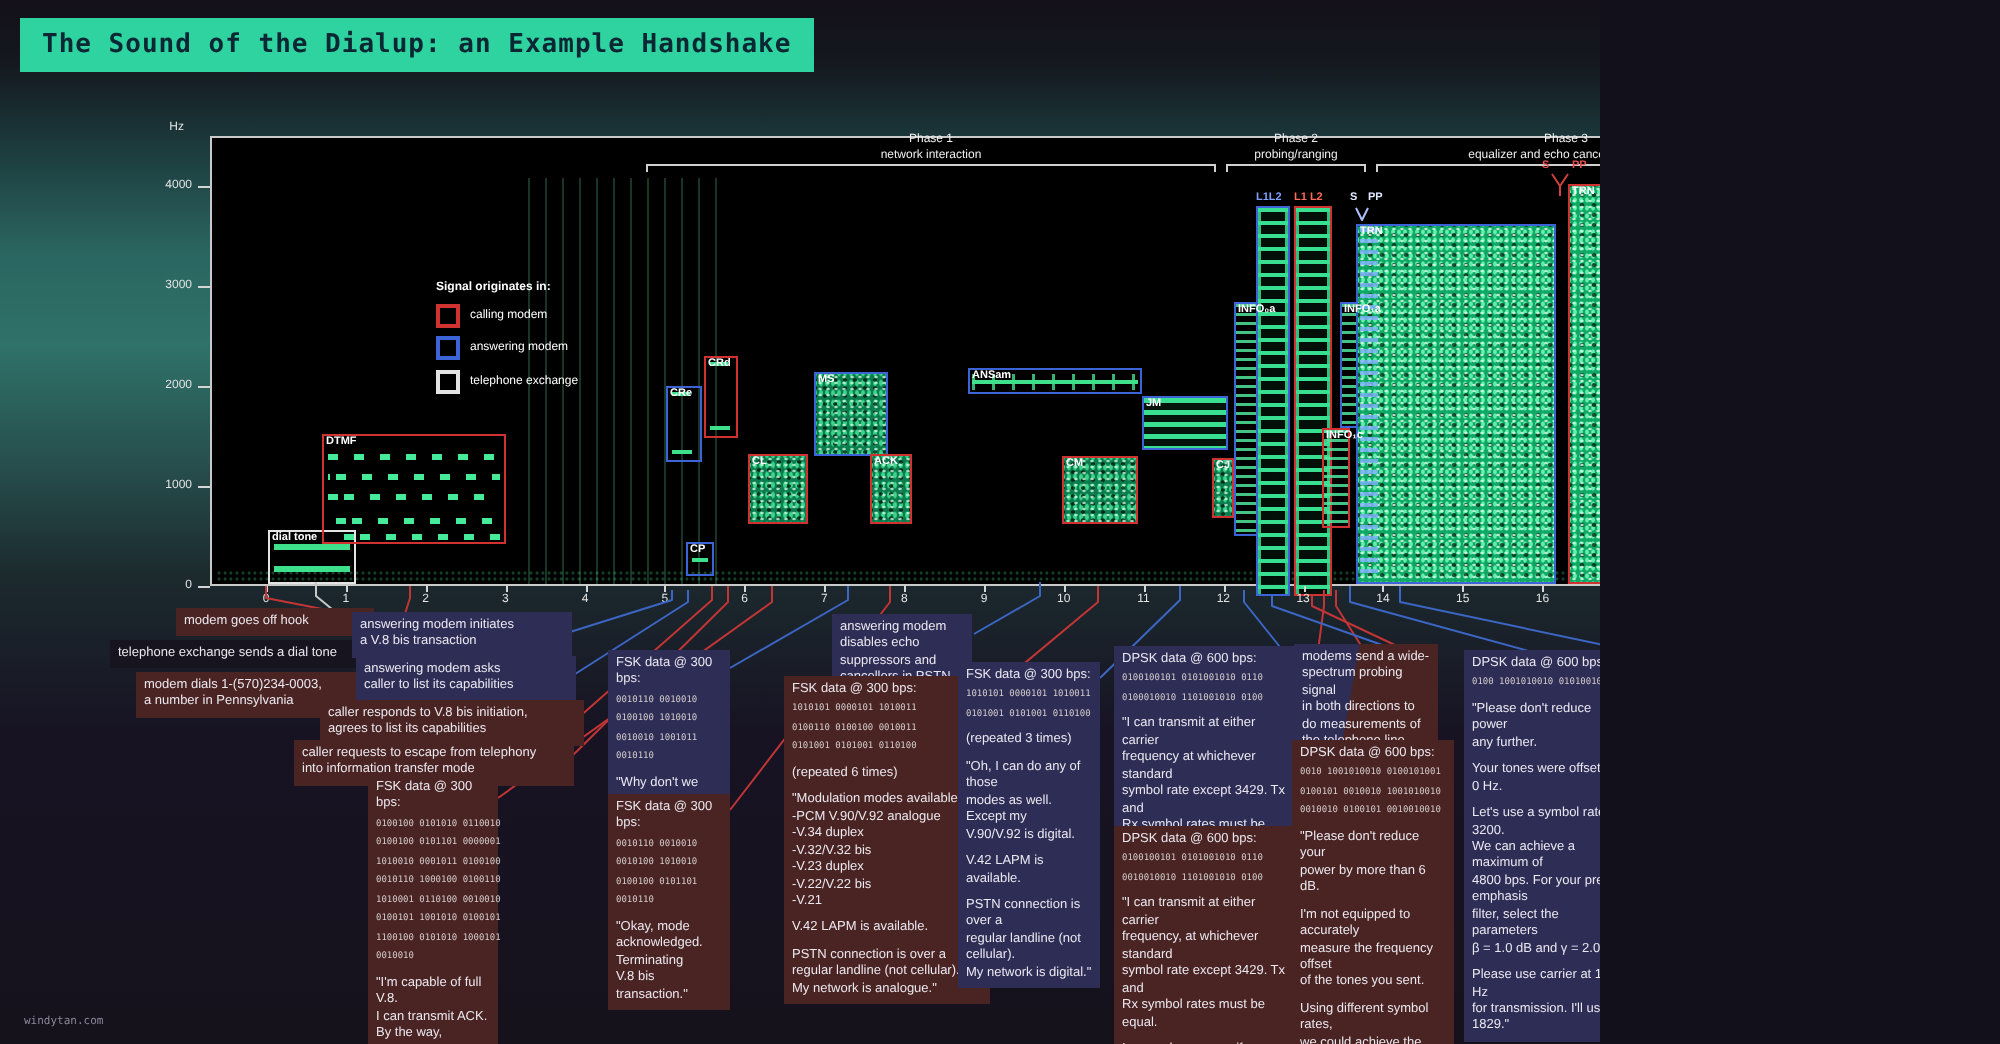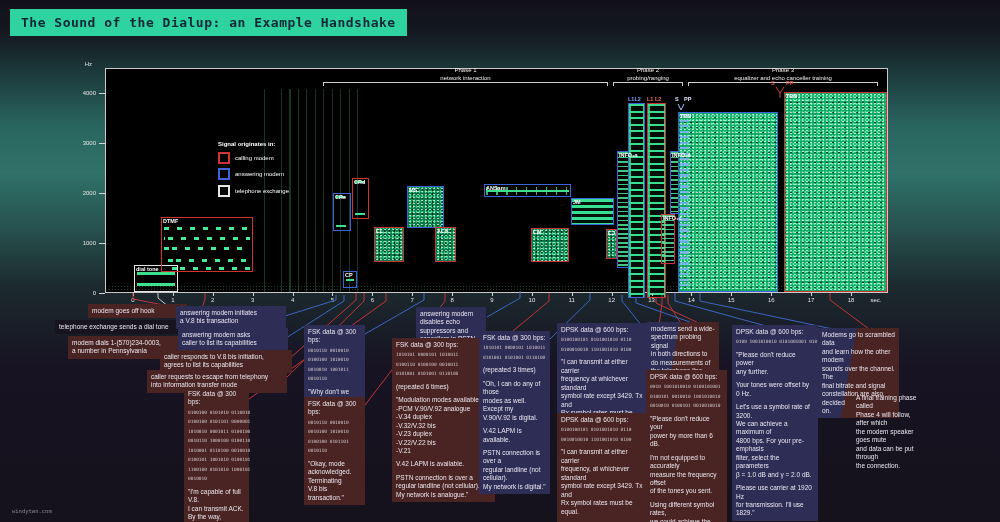--- a/index.html
+++ b/index.html
@@ -1,16 +1,16 @@
 <!DOCTYPE html>
 <html><head>
 <meta charset="utf-8">
 <style>
   html,body{margin:0;padding:0;background:#12101a;}
-  .canvas{position:relative;width:1000px;height:522px;overflow:hidden;
+  .canvas{position:relative;width:800px;height:522px;overflow:hidden;
     font-family:"Liberation Sans",sans-serif;
     background:
       linear-gradient(180deg,#131019 0%,#14181f 6%,#1c3a3c 14%,#2a6560 24%,#2f7269 33%,#27504e 44%,#1c2a2e 55%,#171323 70%,#15121c 100%);}
   .title{position:absolute;left:10px;top:9px;background:#2fd3a0;color:#0a2733;
     font:bold 13px/1 "DejaVu Sans Mono",monospace;padding:7px 11px;letter-spacing:.5px;}
   .spectro{position:absolute;left:105px;top:68px;width:783px;height:225px;background:#000;
     border:1px solid #c9c9c9;box-sizing:border-box;}
   .sigbox{position:absolute;box-sizing:border-box;}
   .sigbox .lbl{position:absolute;left:1px;top:0px;font:bold 5.5px "Liberation Sans",sans-serif;
     color:#fff;white-space:nowrap;z-index:3;}

